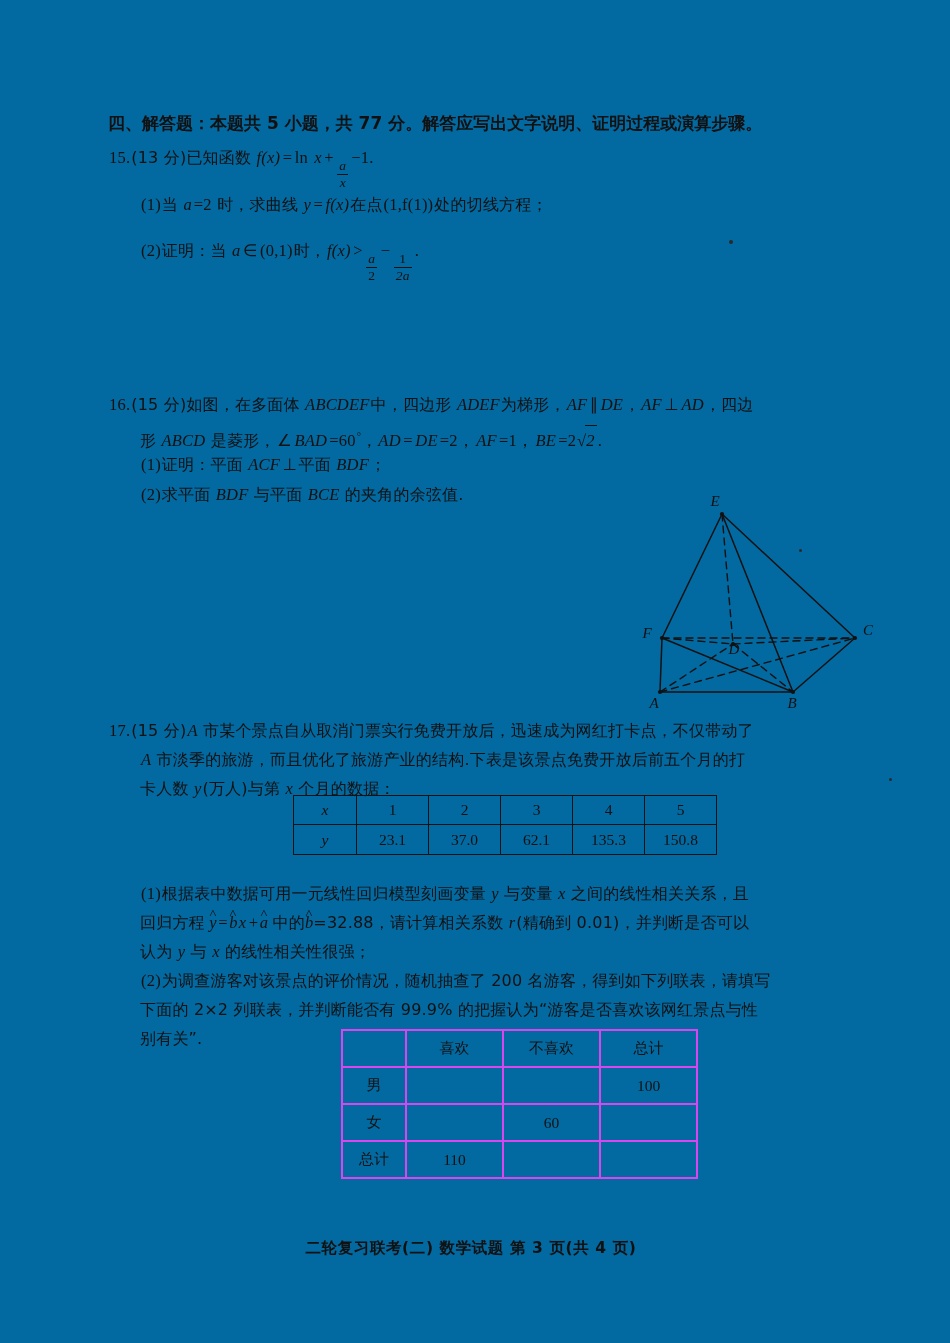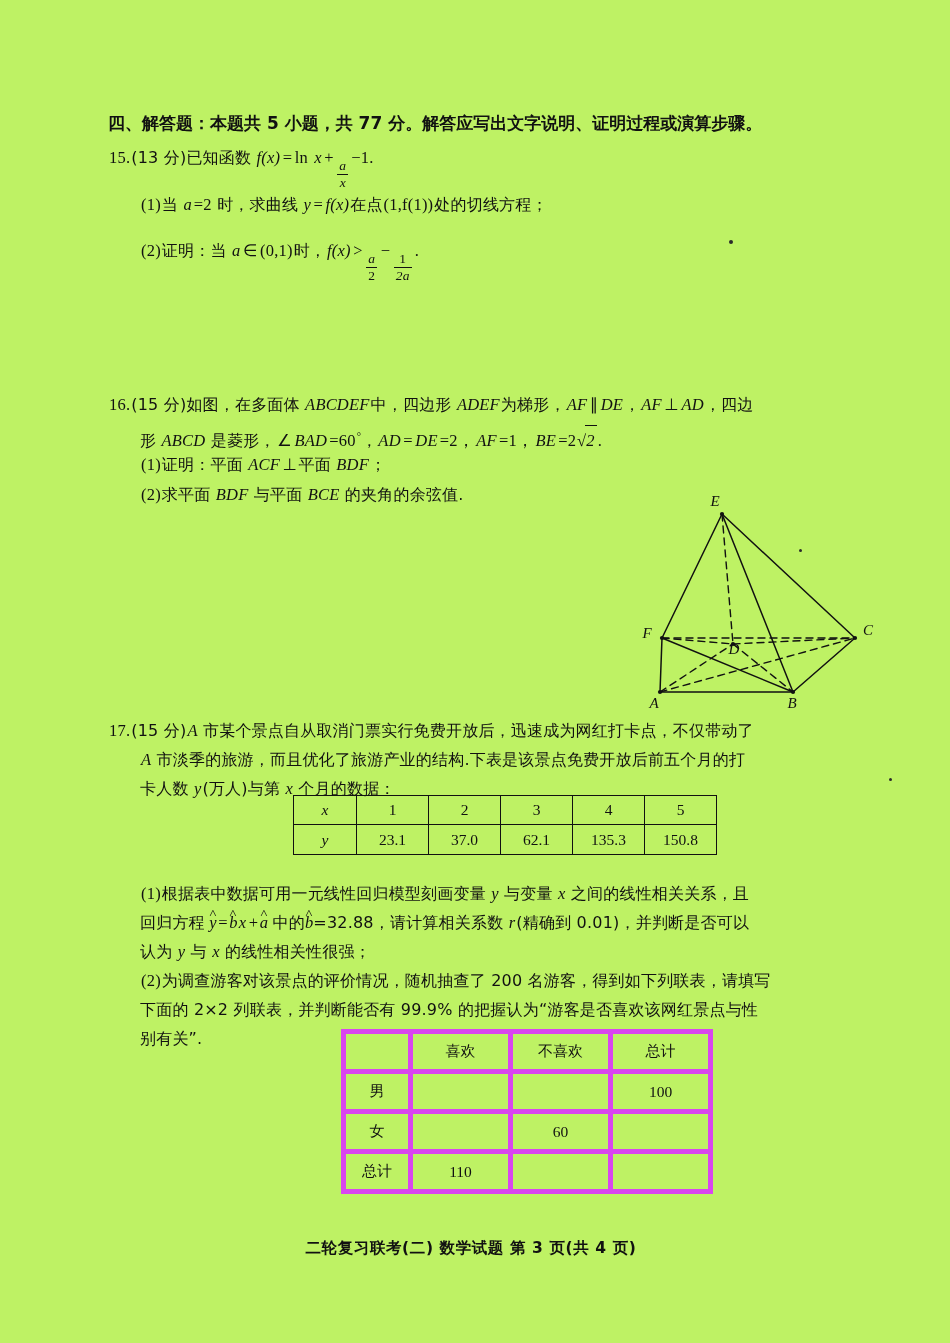--- a/index.html
+++ b/index.html
@@ -11,21 +11,21 @@
     width: 950px;
     height: 1343px;
     position: relative;
     font-family: "Liberation Serif", "DejaVu Serif", serif;
     color: #111;
     overflow: hidden;
   }
   .page {
     position: absolute;
     inset: 0;
-    background: #bef264;
+    background: #0369a1;
   }
 
   
   .blk {
     position: absolute;
     font-size: 16.5px;
     line-height: 30px;
     letter-spacing: 0.2px;
   }
   .cn { font-family: "DejaVu Sans", "Liberation Sans", sans-serif; font-size: 16px; }
@@ -106,21 +106,21 @@
   
   #contingency-table {
     position: absolute;
     left: 341px;
     top: 1029px;
     border-collapse: collapse;
     font-family: "DejaVu Sans", "Liberation Sans", sans-serif;
     font-size: 15px;
   }
   #contingency-table td {
-    border: 5px solid #d946ef;
+    border: 2px solid #d946ef;
     width: 93px;
     height: 33px;
     text-align: center;
     vertical-align: middle;
     font-weight: normal;
   }
   #contingency-table td.rowhdr { width: 60px; }
   #contingency-table td.num {
     font-family: "Liberation Serif", serif;
     font-size: 15.5px;

